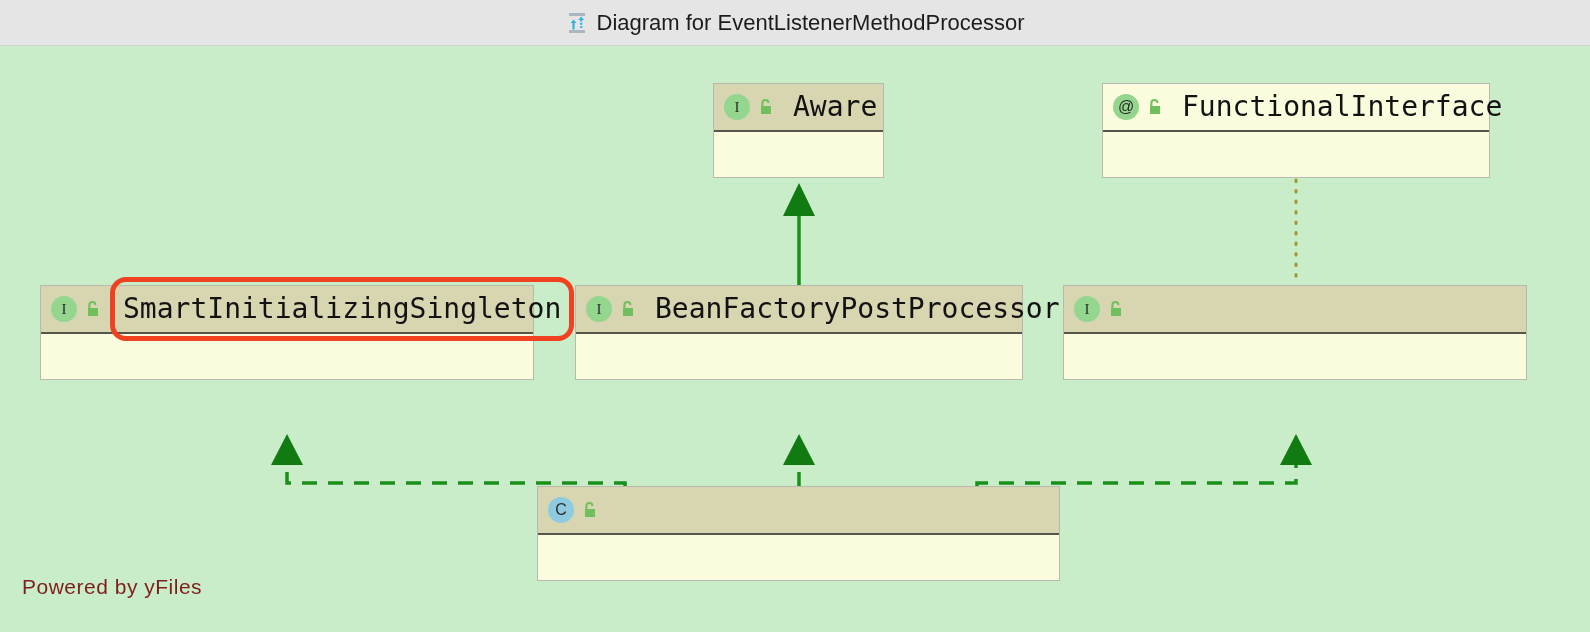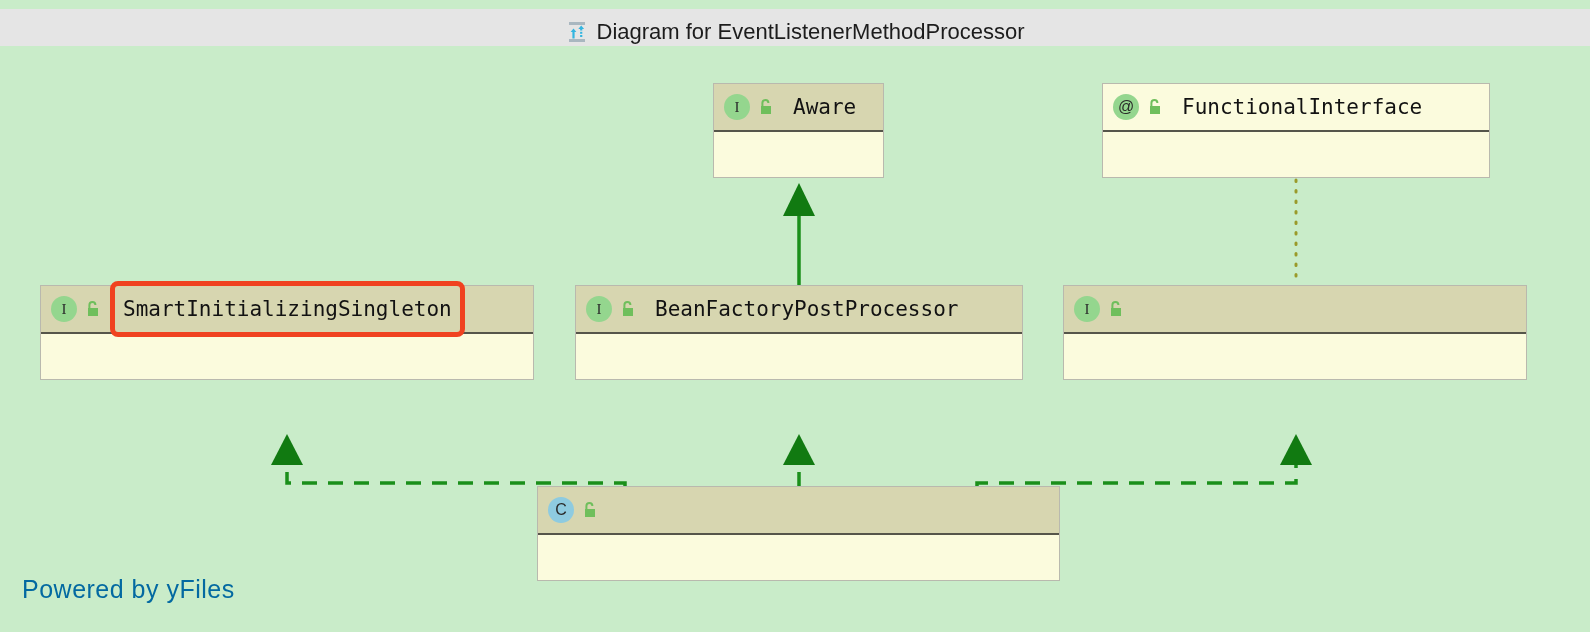--- a/index.html
+++ b/index.html
@@ -13,21 +13,21 @@
   #app {
     position: relative;
     width: 1590px;
     height: 632px;
     overflow: hidden;
     background: #c9ecc9;
   }
   
   #titlebar {
     position: absolute;
-    left: 0; top: 9px;
+    left: 0; top: 0;
     width: 1590px;
     height: 46px;
     background: #e5e5e5;
     border-bottom: 1px solid #d2d2d2;
     display: flex;
     align-items: center;
     justify-content: center;
     box-sizing: border-box;
   }
   #title-inner {
@@ -101,43 +101,43 @@
   .type-icon.anno  { background: #94d68e; font-family: "Liberation Sans", sans-serif; font-size: 16px;}
   .lock-icon {
     width: 17px;
     height: 18px;
     margin-left: 7px;
     flex: 0 0 auto;
     display: block;
   }
   .node-label {
     font-family: "DejaVu Sans Mono", monospace;
-    font-size: 21px;
+    font-size: 28px;
     color: #121212;
     white-space: nowrap;
     margin-left: 13px;
     padding: 2px 6px;
     line-height: 1.05;
   }
   .node-label.highlighted {
     border: 5px solid #f04220;
-    border-radius: 8px;
+    border-radius: 16px;
     margin-left: 9px;
     padding: 12px 8px;
     position: relative;
     z-index: 5;
   }
   
   #watermark {
     position: absolute;
     left: 22px;
     top: 529px;
     font-family: "Liberation Sans", sans-serif;
-    font-size: 25px;
-    color: #0369a1;
+    font-size: 21px;
+    color: #7f1d1d;
     letter-spacing: 0.5px;
     user-select: none;
   }
 </style>
 </head>
 <body>
 
 <div id="app">
 
   <div id="titlebar">

